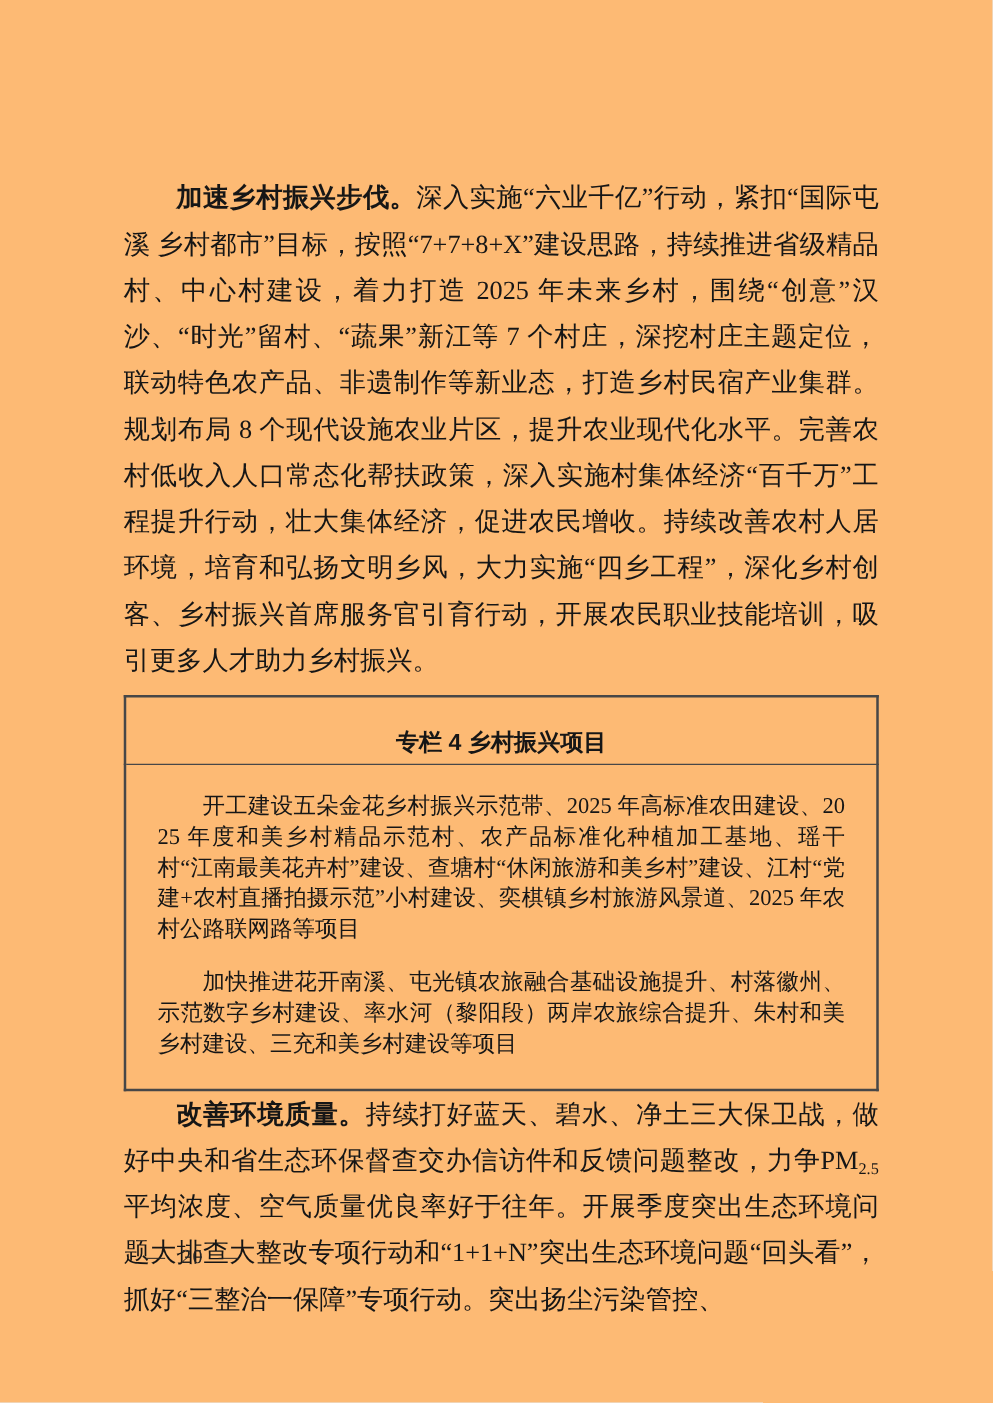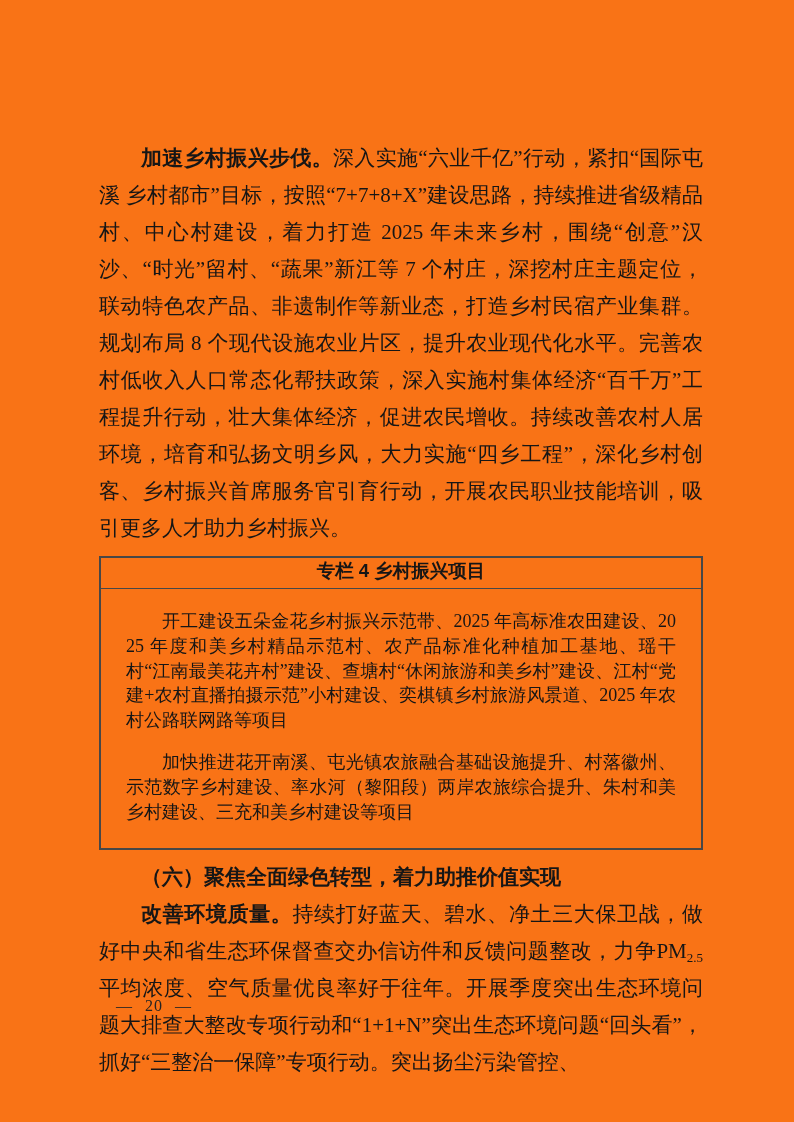--- a/index.html
+++ b/index.html
@@ -1,21 +1,21 @@
 <!DOCTYPE html>
 <html><head>
 <meta charset="utf-8">
 <style>
   * { box-sizing: border-box; }
   html, body { margin: 0; padding: 0; background: #e8e8e8; }
   .page {
     position: relative;
     width: 794px;
     height: 1122px;
-    background: #f97316;
+    background: #fdba74;
     margin: 0 auto;
     overflow: hidden;
     font-family: "Liberation Serif", "DejaVu Serif", serif;
     color: #161616;
   }
   .content {
     position: absolute;
     left: 99px;
     top: 140px;
     width: 604px;
@@ -38,21 +38,21 @@
     border-collapse: collapse;
     margin-top: 9px;
     border: 2px solid #474747;
   }
   .feature-box .box-header-cell {
     border-bottom: 1.5px solid #474747;
     font-family: "Liberation Sans", "DejaVu Sans", sans-serif;
     font-weight: bold;
     font-size: 18.5px;
     text-align: center;
-    padding: 0 0 5px 0;
+    padding: 23px 0 5px 0;
   }
   .feature-box .box-body-cell {
     padding: 3px 8px 7px 8px;
   }
   .box-para {
     font-size: 18px;
     line-height: 24.8px;
     text-align: justify;
     text-indent: 2em;
     margin: 17px;
@@ -88,20 +88,19 @@
         </tr>
         <tr>
           <td class="box-body-cell">
             <p class="box-para">开工建设五朵金花乡村振兴示范带、2025 年高标准农田建设、2025 年度和美乡村精品示范村、农产品标准化种植加工基地、瑶干村“江南最美花卉村”建设、查塘村“休闲旅游和美乡村”建设、江村“党建+农村直播拍摄示范”小村建设、奕棋镇乡村旅游风景道、2025 年农村公路联网路等项目</p>
             <p class="box-para">加快推进花开南溪、屯光镇农旅融合基础设施提升、村落徽州、示范数字乡村建设、率水河（黎阳段）两岸农旅综合提升、朱村和美乡村建设、三充和美乡村建设等项目</p>
           </td>
         </tr>
       </tbody>
     </table>
 
-    <p class="para heading">（六）聚焦全面绿色转型，着力助推价值实现</p>
 
     <p class="para"><span class="bold-lead">改善环境质量。</span><span>持续打好蓝天、碧水、净土三大保卫战，做好中央和省生态环保督查交办信访件和反馈问题整改，力争PM</span><sub class="pm-sub">2.5</sub><span> 平均浓度、空气质量优良率好于往年。开展季度突出生态环境问题大排查大整改专项行动和“1+1+N”突出生态环境问题“回头看”，抓好“三整治一保障”专项行动。突出扬尘污染管控、</span></p>
 
   </div>
 
   <div class="footer"><span>—</span><span class="page-num">20</span><span>—</span></div>
 </div>
 
 </body></html>

